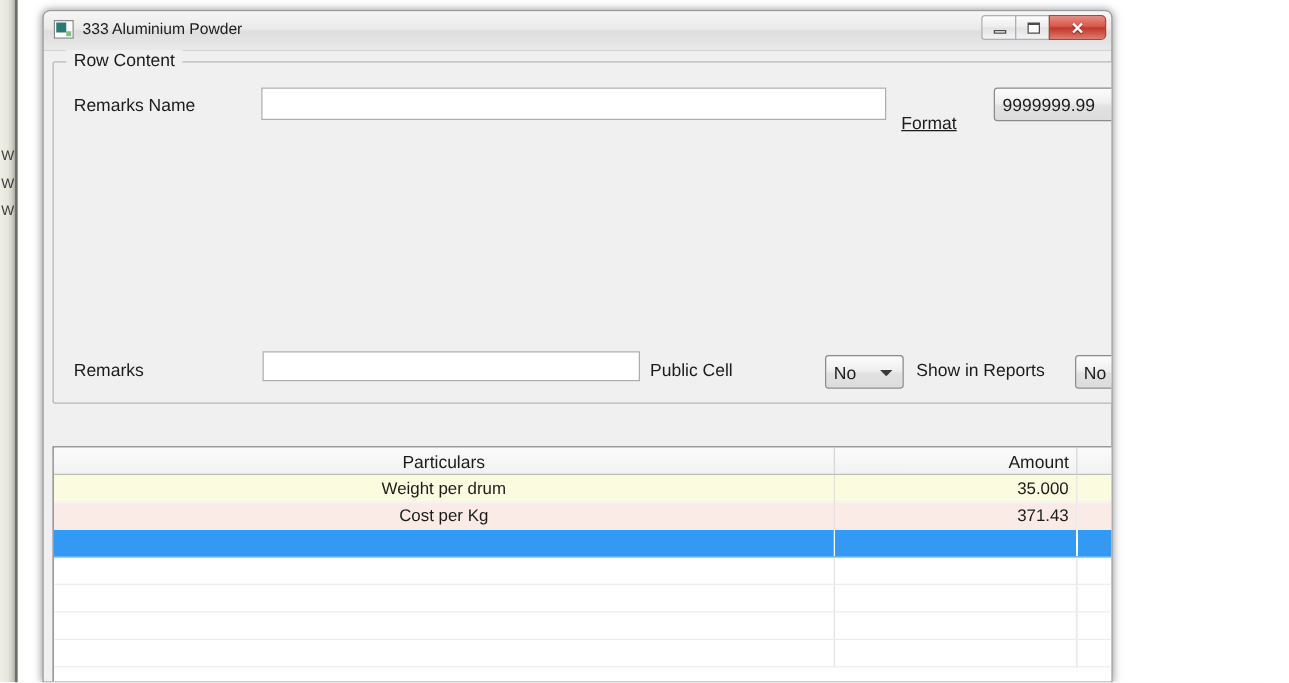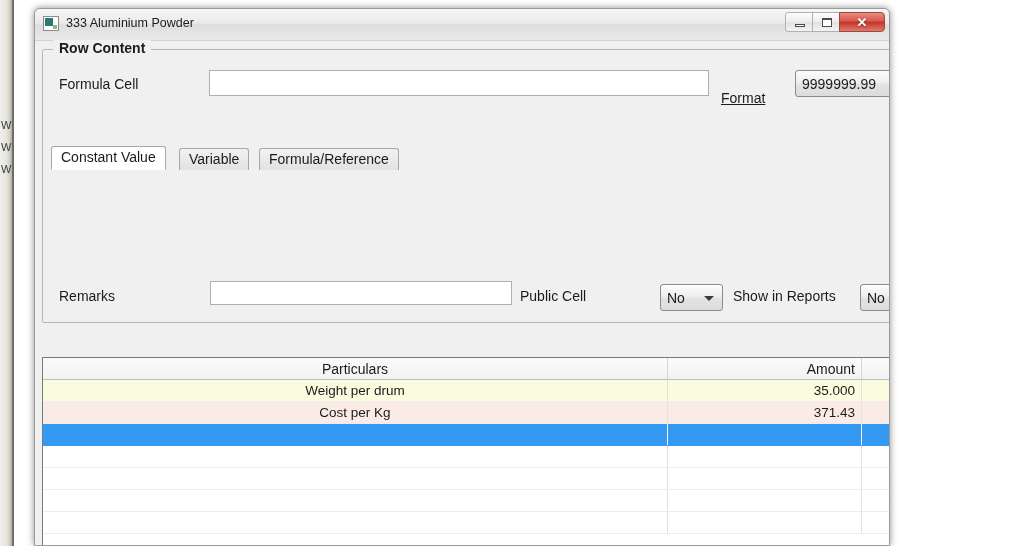--- a/index.html
+++ b/index.html
@@ -150,21 +150,20 @@
     background: #f0f0f0;
     box-sizing: border-box;
   }
   .group-title {
     position: absolute;
     left: 10px; top: -10px;
     background: #f0f0f0;
     padding: 0 6px;
     font-size: 14px;
     color: #1b1b1b;
-    font-weight: bold;
   }
 
   .lbl {
     position: absolute;
     font-size: 14px;
     color: #1b1b1b;
     white-space: nowrap;
   }
   .txt {
     position: absolute;
@@ -351,43 +350,32 @@
         <div class="wb wb-max"></div>
         <div class="wb wb-close">✕</div>
       </div>
     </div>
 
     <div class="client">
 
       <div class="groupbox">
         <div class="group-title">Row Content</div>
 
-        <div class="lbl" style="left:16px; top:26px;">Formula Cell</div>
+        <div class="lbl" style="left:16px; top:26px;">Remarks Name</div>
         <input class="txt" style="left: 166px; top: 20px; width: 500px; height: 26px;" value="">
 
         <div class="lbl" style="left:678px; top:40px;text-decoration:underline;">Format</div>
         <div class="combo" style="left:752px; top:20px; width:182px; height:27px;">
           <span class="cv">9999999.99</span>
           <span class="arr"></span>
         </div>
         <div class="plusbtn" style="left:945px; top:20px;">
           <span class="circ"></span>
         </div>
 
-        <div class="tabstrip">
-          <div class="tab active" style="left:0px; top:-2px;">
-            <span>Constant Value</span>
-          </div>
-          <div class="tab" style="left:128px;">
-            <span>Variable</span>
-          </div>
-          <div class="tab" style="left:208px;">
-            <span>Formula/Reference</span>
-          </div>
-        </div>
 
 
         <div class="lbl" style="left:16px; top:238px;">Remarks</div>
         <input class="txt" style="left: 167px; top: 231px; width: 302px; height: 24px;" value="">
 
         <div class="lbl" style="left:477px; top:238px;">Public Cell</div>
         <div class="combo" style="left:617px; top:234px; width:63px; height:27px;">
           <span class="cv">No</span>
           <span class="arr"></span>
         </div>

